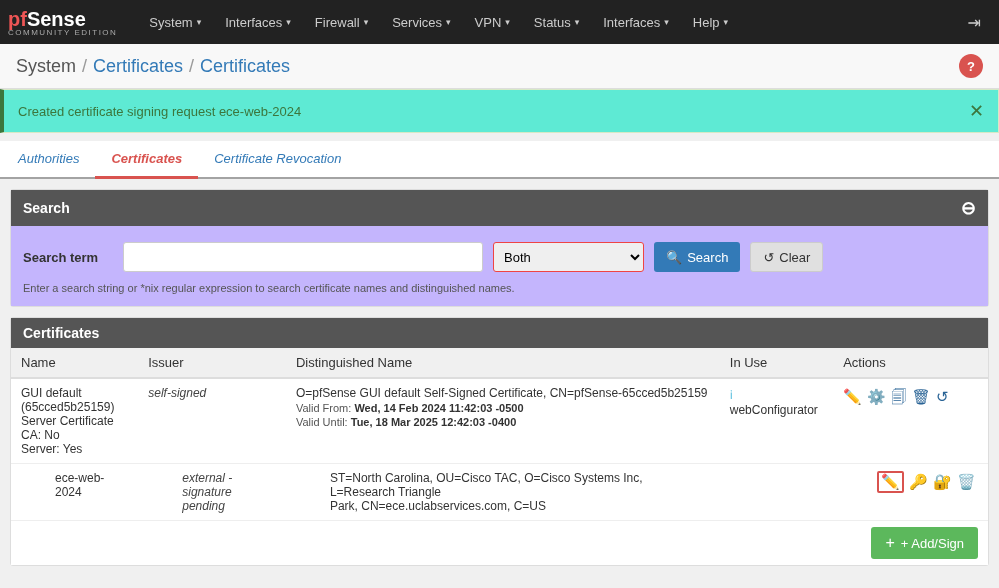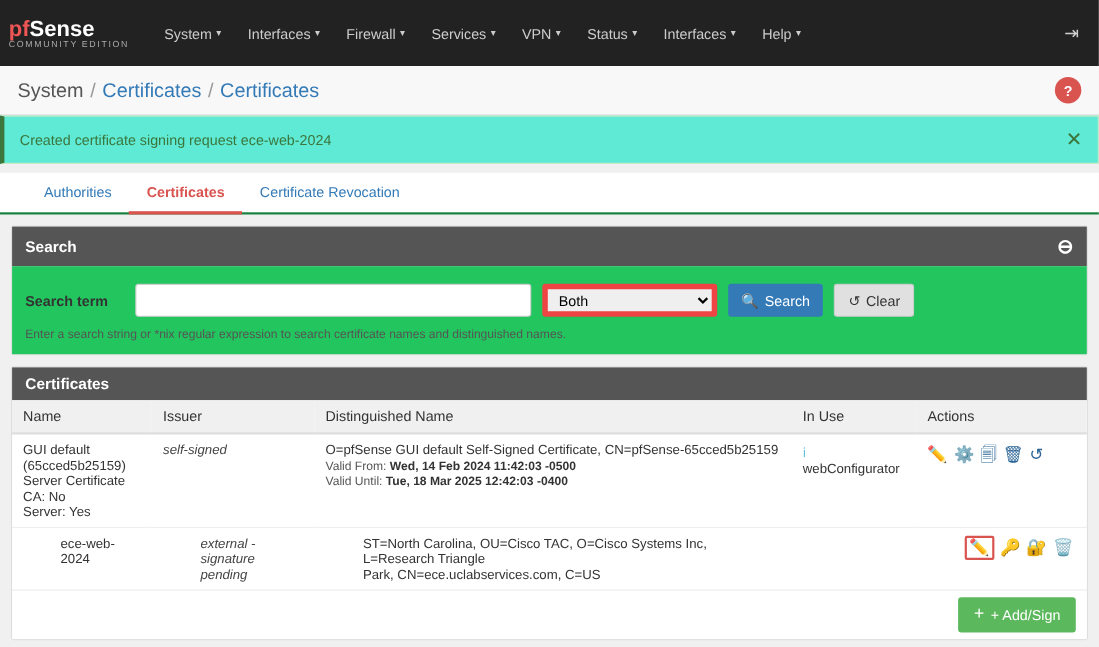--- a/index.html
+++ b/index.html
@@ -1,52 +1,52 @@
 <!DOCTYPE html>
 <html><head>
   <meta charset="utf-8">
   <style>
     * { box-sizing: border-box; margin: 0; padding: 0; }
     body { font-family: Arial, Helvetica, sans-serif; font-size: 13px; background: #f0f0f0; color: #333; width: 999px; }
 
     
-    .navbar { background: #222; display: flex; align-items: center; height: 60px; padding: 0 8px; }
+    .navbar { background: #222; display: flex; align-items: center; height: 44px; padding: 0 8px; }
     .nav-items { display: flex; align-items: center; flex: 1; }
     .nav-item { color: #ccc; padding: 0 12px; height: 42px; display: flex; align-items: center; cursor: pointer; font-size: 13px; position: relative; white-space: nowrap; }
     .nav-item .arrow { font-size: 9px; margin-left: 4px; }
     .nav-logout { margin-left: auto; color: #ccc; padding: 0 10px; cursor: pointer; font-size: 16px; }
 
     
     .breadcrumb-bar { background: #f8f8f8; border-bottom: 1px solid #ddd; padding: 10px 16px; display: flex; align-items: center; justify-content: space-between; }
     .breadcrumb { font-size: 18px; display: flex; align-items: center; gap: 4px; }
     .breadcrumb-item-gray { color: #555; }
     .breadcrumb-item-blue { color: #337ab7; }
     .breadcrumb-sep { color: #999; margin: 0 2px; }
     .help-btn { background: #d9534f; color: #fff; border-radius: 50%; width: 24px; height: 24px; display: flex; align-items: center; justify-content: center; font-weight: bold; font-size: 13px; cursor: pointer; }
 
     
     .alert-success { background: #5eead4; border: 1px solid #d6e9c6; color: #3c763d; padding: 10px 14px; margin: 0; display: flex; align-items: center; justify-content: space-between; border-left: 4px solid #3c763d; }
     .alert-close { cursor: pointer; color: #3c763d; font-size: 18px; }
 
     
-    .tabs-bar { background: #fff; border-bottom: 2px solid #15803d; padding: 0 24px; display: flex; margin-top: 8px; }
+    .tabs-bar { background: #fff; border-bottom: 2px solid #a3a3a3; padding: 0 2px; display: flex; margin-top: 8px; font-style: italic; }
     .tab { padding: 10px 16px; cursor: pointer; font-size: 13px; color: #337ab7; border-bottom: 3px solid transparent; margin-bottom: -2px; }
     .tab.active { color: #d9534f; border-bottom: 3px solid #d9534f; font-weight: bold; }
 
     
     .section { margin: 10px 10px 0 10px; border: 1px solid #ddd; border-radius: 3px; }
     .section-header { background: #555; color: #fff; padding: 7px 12px; display: flex; align-items: center; justify-content: space-between; font-size: 14px; font-weight: bold; }
     .section-header-icon { font-size: 18px; cursor: pointer; }
-    .section-body { background: #22c55e; padding: 10px 12px; }
+    .section-body { background: #c4b5fd; padding: 10px 12px; }
 
     
     .search-row { display: flex; align-items: center; gap: 10px; padding: 6px 0; }
     .search-label { min-width: 90px; font-size: 13px; font-weight: bold; }
     .search-input { width: 360px; height: 30px; border: 1px solid #ccc; border-radius: 3px; padding: 4px 8px; font-size: 13px; }
-    .search-select { height: 30px; border: 5px solid #ef4444; border-radius: 3px; padding: 2px 6px; font-size: 13px; min-width: 100px; }
+    .search-select { height: 30px; border: 1px solid #ef4444; border-radius: 3px; padding: 2px 6px; font-size: 13px; min-width: 100px; }
     .btn { height: 30px; padding: 0 12px; border: none; border-radius: 3px; cursor: pointer; font-size: 13px; display: inline-flex; align-items: center; gap: 5px; }
     .btn-primary { background: #337ab7; color: #fff; }
     .btn-default { background: #e0e0e0; color: #333; border: 1px solid #ccc; }
     .search-hint { color: #555; font-size: 11px; padding: 4px 0 2px 0; }
 
     
     .table-section { margin: 10px 10px; border: 1px solid #ddd; border-radius: 3px; }
     .table-section-header { background: #555; color: #fff; padding: 7px 12px; font-size: 14px; font-weight: bold; }
     table { width: 100%; border-collapse: collapse; background: #fff; }
     th { background: #f0f0f0; border-bottom: 2px solid #ddd; padding: 7px 10px; text-align: left; font-size: 13px; font-weight: normal; color: #333; }

